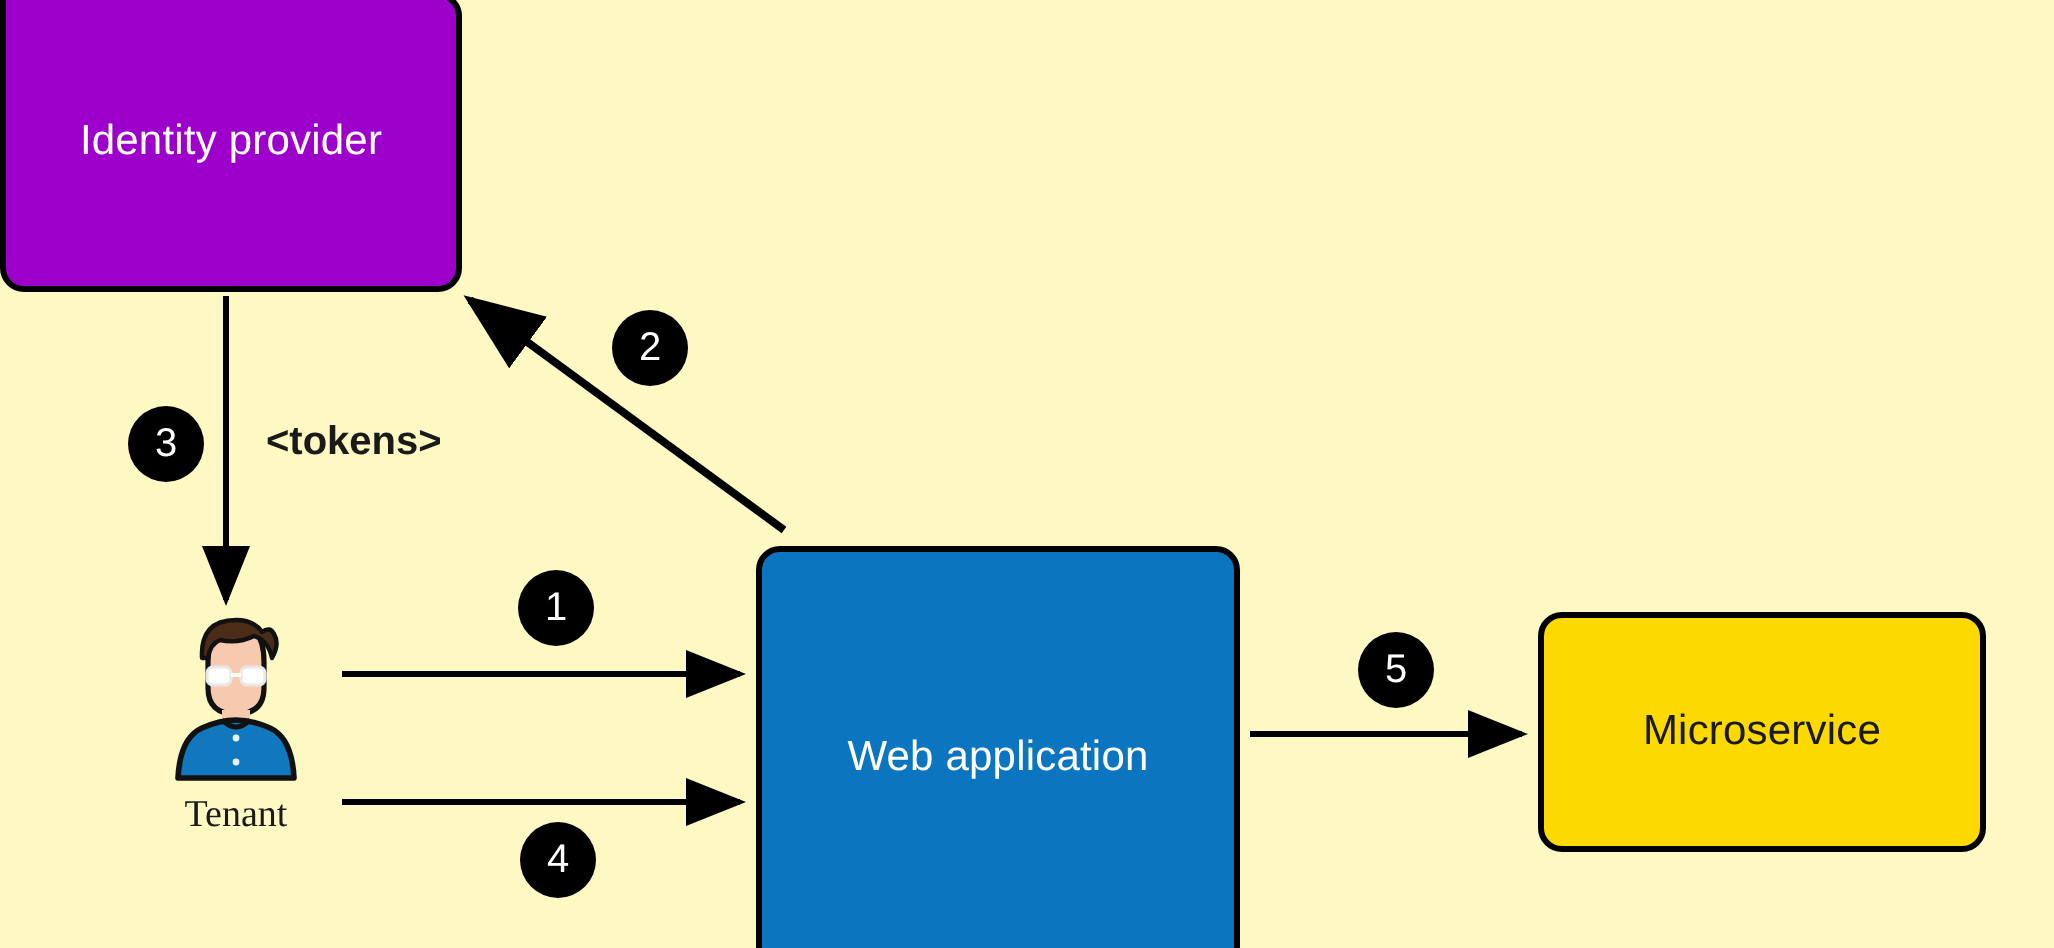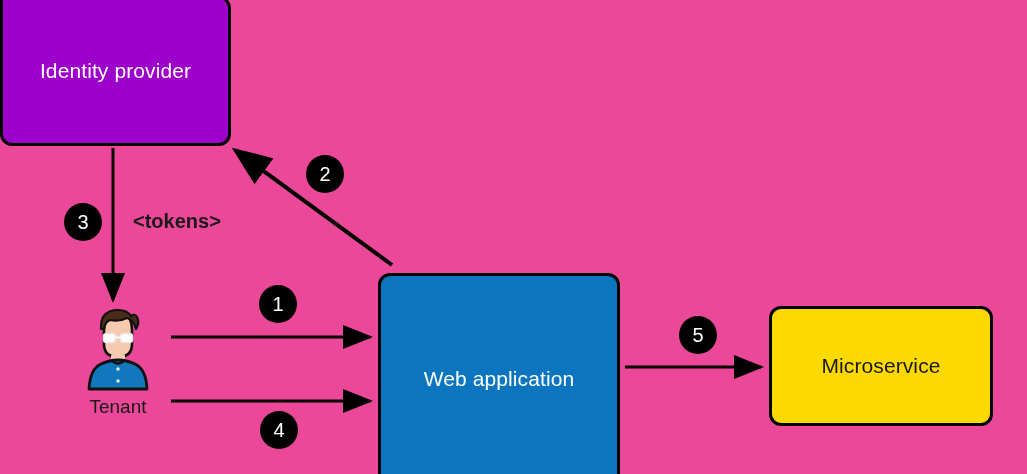--- a/index.html
+++ b/index.html
@@ -7,21 +7,21 @@
     padding: 0;
     background: #ffffff;
   }
   body {
     font-family: "Liberation Sans", sans-serif;
   }
   #diagram-canvas {
     position: relative;
     width: 1027px;
     height: 474px;
-    background: #ec4899;
+    background: #fef9c3;
     overflow: hidden;
   }
   .node-box {
     position: absolute;
     box-sizing: border-box;
     border: 3px solid #000000;
     border-radius: 12px;
     display: flex;
     align-items: center;
     justify-content: center;
@@ -95,20 +95,21 @@
     position: absolute;
     left: 74px;
     top: 305px;
     width: 88px;
     text-align: center;
   }
   #tenant-caption {
     font-size: 19px;
     color: #1a1a1a;
     margin-top: 1px;
+    font-family: Liberation Serif, serif;
   }
   svg#wires {
     position: absolute;
     left: 0;
     top: 0;
     width: 1027px;
     height: 474px;
     pointer-events: none;
   }
 </style>

